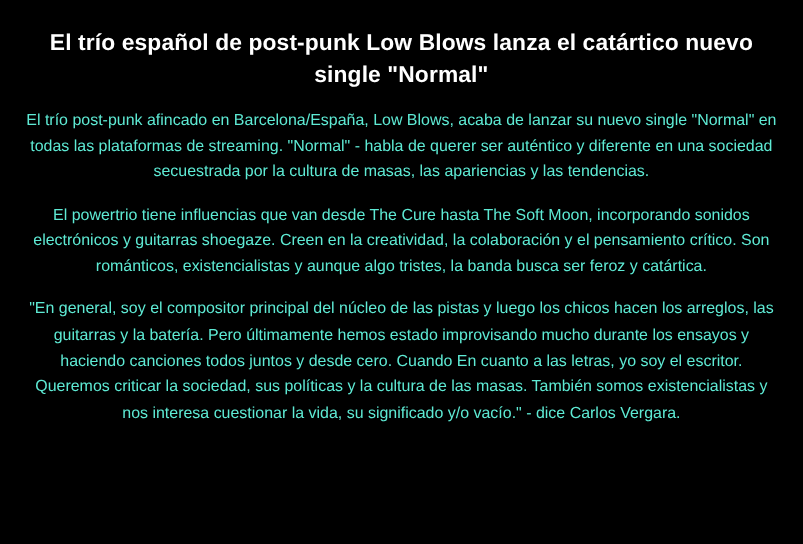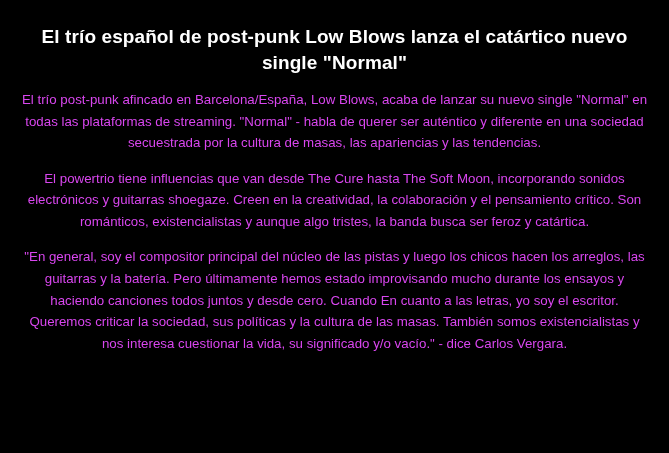--- a/index.html
+++ b/index.html
@@ -31,21 +31,21 @@
     color: #ffffff;
   }
   .article-body {
     margin-top: 14px;
   }
   .article-paragraph {
     margin: 0 0 14px 0;
     text-align: center;
     font-size: 13.3px;
     line-height: 1.62;
-    color: #d946ef;
+    color: #5eead4;
   }
   .article-paragraph:last-child {
     margin-bottom: 0;
   }
 </style>
 </head>
 <body>
 
 <div class="page">
   <h1 class="article-title">El trío español de post-punk Low Blows lanza el catártico nuevo single "Normal"</h1>

